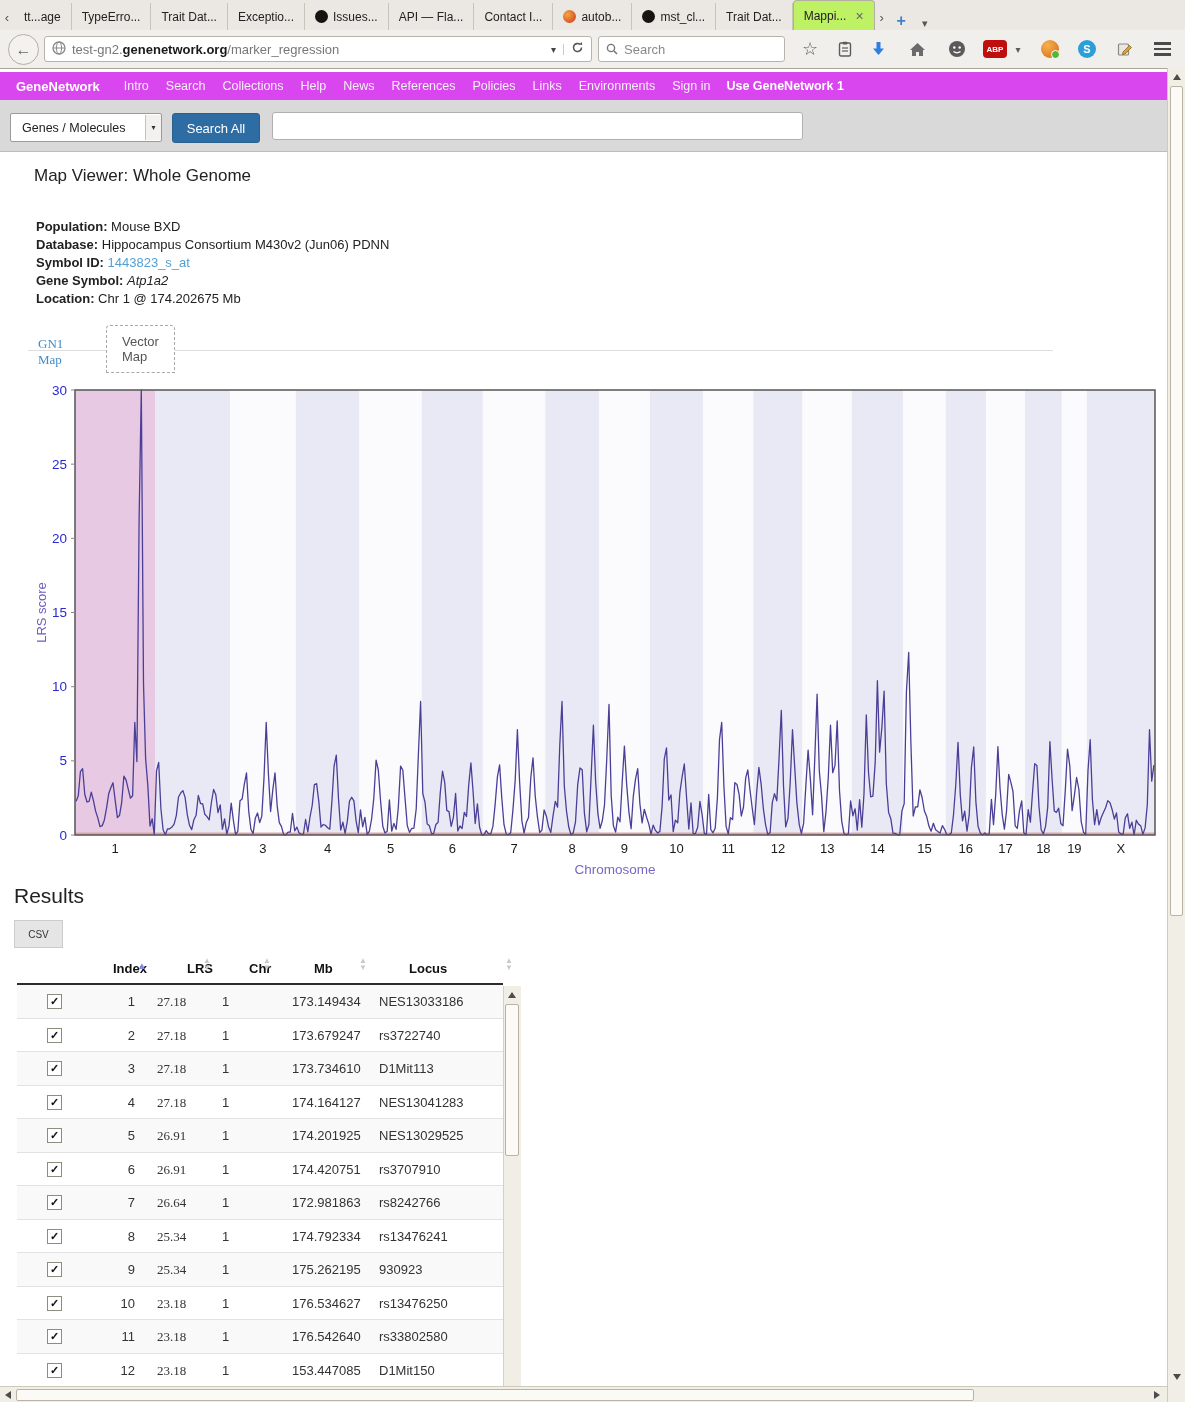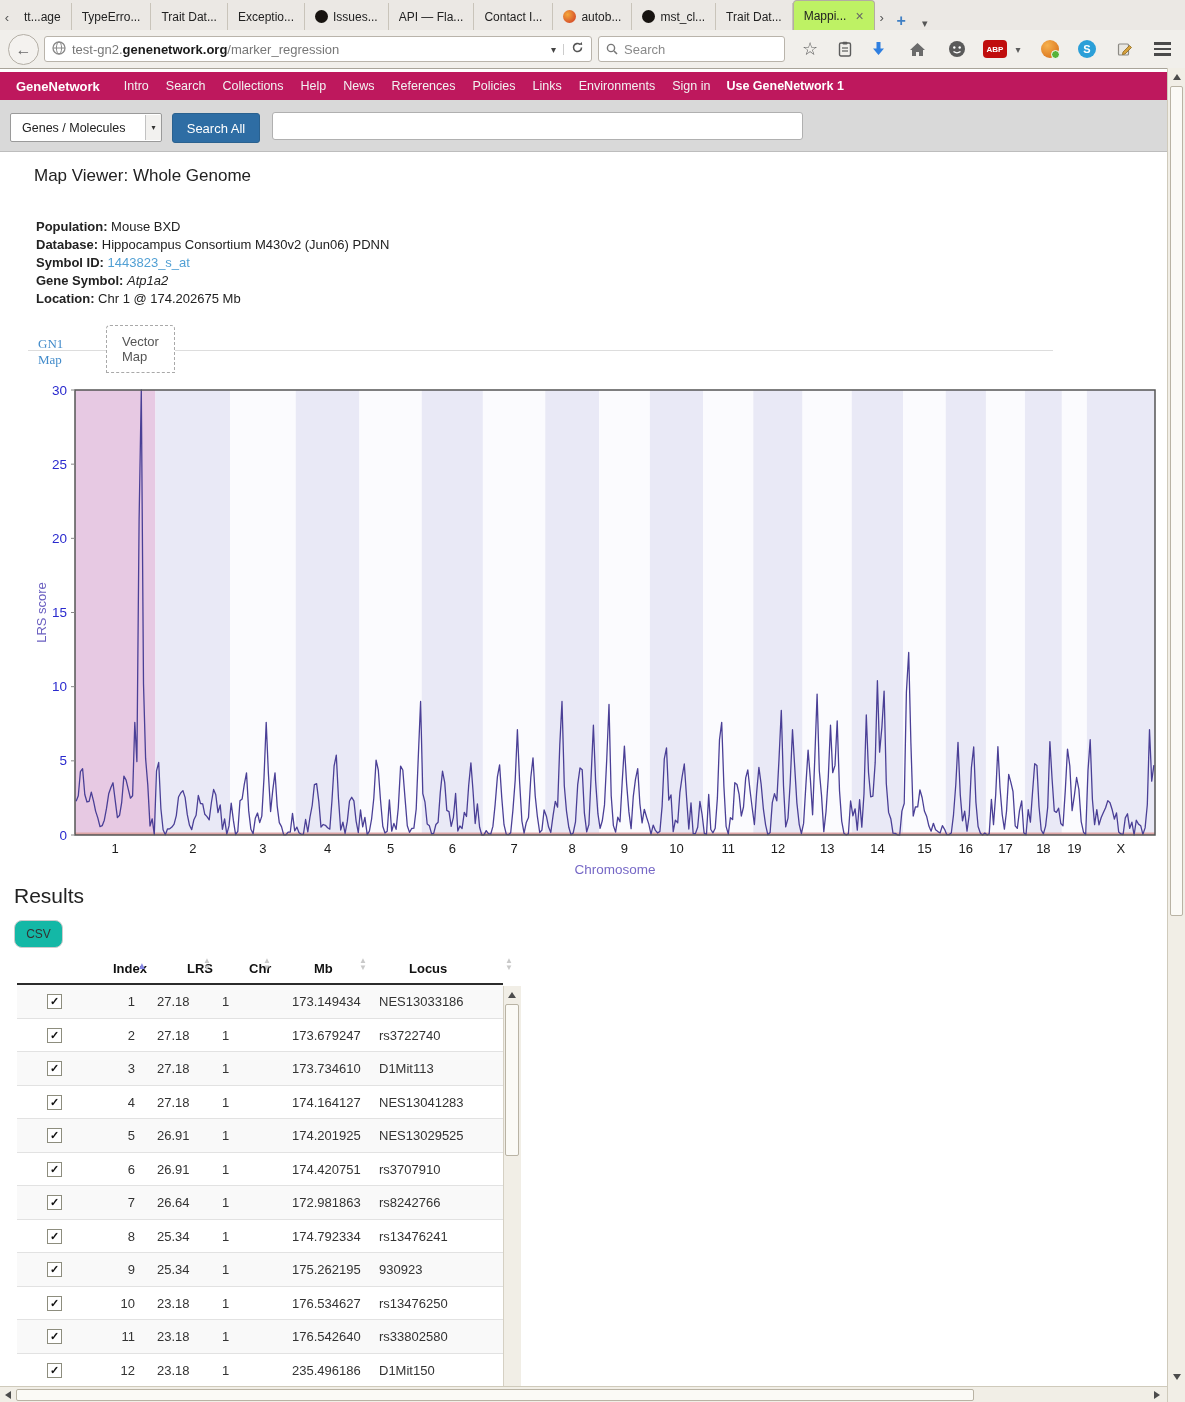--- a/index.html
+++ b/index.html
@@ -41,21 +41,21 @@
   .abp{width:26px;height:18px;background:#c00d0d;border-radius:4px;color:#fff;font-size:8px;
        font-weight:bold;display:flex;align-items:center;justify-content:center;}
   .scircle{width:18px;height:18px;border-radius:50%;background:#2b9fd8;color:#fff;font-size:11px;
            font-weight:bold;display:flex;align-items:center;justify-content:center;}
   .ocircle{width:18px;height:18px;border-radius:50%;background:radial-gradient(circle at 35% 30%,#f6b14e,#dd7a22 75%);position:relative;}
   .ocircle:after{content:"";position:absolute;right:-1px;bottom:-1px;width:7px;height:7px;
                  border-radius:50%;background:#57b33a;border:1px solid #fff;}
   .burger{display:flex;flex-direction:column;gap:3px;}
   .burger i{display:block;width:17px;height:2.5px;background:#4a4a4a;}
   
-  .gnnav{position:absolute;left:0;top:72px;width:1185px;height:28px;background:#be185d;
+  .gnnav{position:absolute;left:0;top:72px;width:1185px;height:28px;background:#d946ef;
          display:flex;align-items:center;color:#fff;font-size:12.5px;}
   .gnbrand{font-weight:bold;margin-left:16px;font-size:13px;}
   .gnitems{display:flex;margin-left:24px;gap:17px;}
   .gnitem{color:#f2f2f2;}
   .gnright{margin-left:16px;font-weight:bold;}
   .searcharea{position:absolute;left:0;top:100px;width:1185px;height:51px;background:#d9d9d9;
               border-bottom:1px solid #bdbdbd;}
   .gselect{position:absolute;left:10px;top:13px;width:150px;height:27px;background:#fff;
            border:1px solid #9a9a9a;border-radius:2px;display:flex;align-items:center;font-size:12.5px;color:#222;}
   .gselect .sel-label{margin-left:11px;flex:1;}
@@ -72,35 +72,35 @@
   .meta{position:absolute;left:36px;top:218px;font-size:13px;color:#222;line-height:18px;}
   .meta-value.link{color:#52a0d4;} .meta-value.italic{font-style:italic;}
   .maptabs{position:absolute;left:38px;top:317px;height:34px;font-size:13px;}
   .gn1tab{position:absolute;left:0;top:19px;color:#428bca;font-family:Liberation Serif, serif;}
   .vectab{position:absolute;left:68px;top:8px;background:#fff;border:1px dashed #a9a9a9;
           border-radius:4px 4px 0 0;padding:8px 15px;color:#555;z-index:2;}
   .tabhr{position:absolute;left:28px;top:350px;width:1025px;height:1px;background:#ddd;}
   .chartwrap{position:absolute;left:30px;top:382px;width:1140px;height:500px;}
   .resh{position:absolute;left:14px;top:884px;font-size:21px;color:#222;}
   .csvbtn{position:absolute;left:14px;top:920px;width:47px;height:26px;border:1px solid #ccc;
-          border-radius:8px;background:#14b8a6;color:#333;font-size:12px;
+          border-radius:0;background:#e5e5e5;color:#333;font-size:10px;
           display:flex;align-items:center;justify-content:center;}
   
   .thead{position:absolute;left:17px;top:956px;width:486px;height:27px;font-size:13px;font-weight:bold;color:#111;}
   .thead .hlabel{position:absolute;top:5px;padding-left:24px;}
   .sort-asc{position:absolute;top:4px;color:#8486e2;font-size:10px;}
   .sort-both{position:absolute;top:1px;color:#c9c9c9;font-size:8px;line-height:7px;text-align:center;}
   .headline{position:absolute;left:17px;top:983px;width:486px;height:2px;background:#2b2b2b;}
   .tbody{position:absolute;left:17px;top:985px;width:486px;height:402px;border-bottom:1px solid #ddd;}
   .trow{position:relative;height:32.5px;border-bottom:1px solid #e2e2e2;font-size:13px;color:#333;background:#fff;}
   .trow.odd{background:#f9f9f9;}
   .cb{position:absolute;left:30px;top:9px;width:13px;height:13px;background:#fff;
       border:1px solid #8d8d7e;font-size:11px;font-weight:bold;color:#111;line-height:12px;text-align:center;}
   .c-index{position:absolute;left:75px;top:9px;width:43px;text-align:right;}
-  .c-lrs{position:absolute;left:140px;top:9px;}
+  .c-lrs{position:absolute;left:140px;top:9px;font-family:Liberation Serif, serif;}
   .c-chr{position:absolute;left:205px;top:9px;}
   .c-mb{position:absolute;left:275px;top:9px;}
   .c-locus{position:absolute;left:362px;top:9px;}
   
   .sb{background:#f1eee6;position:absolute;}
   .sb-v{left:1167px;top:68px;width:18px;height:1334px;border-left:1px solid #cfcabb;}
   .sb-h{left:0;top:1386px;width:1167px;height:16px;border-top:1px solid #cfcabb;}
   .sb-t{left:503px;top:986px;width:17px;height:400px;border-left:1px solid #d5d0c3;}
   .thumb{position:absolute;background:#fbfaf6;border:1px solid #b9b3a4;border-radius:2px;box-sizing:border-box;}
   .sbbtn{position:absolute;width:14px;height:14px;display:flex;align-items:center;justify-content:center;}
@@ -445,21 +445,21 @@
       <span class="c-lrs">23.18</span>
       <span class="c-chr">1</span>
       <span class="c-mb">176.542640</span>
       <span class="c-locus">rs33802580</span>
     </div>
     <div class="trow">
       <span class="cb">✓</span>
       <span class="c-index">12</span>
       <span class="c-lrs">23.18</span>
       <span class="c-chr">1</span>
-      <span class="c-mb">235.496186</span>
+      <span class="c-mb">153.447085</span>
       <span class="c-locus">D1Mit150</span>
     </div>
   </div>
 
 <div class="sb sb-t">
   <div class="sbbtn" style="top:2px;left:1px;">
       <span class="tri-up"></span>
     </div>
   <div class="thumb" style="left:1px;top:18px;width:14px;height:152px;"></div>
 </div>

